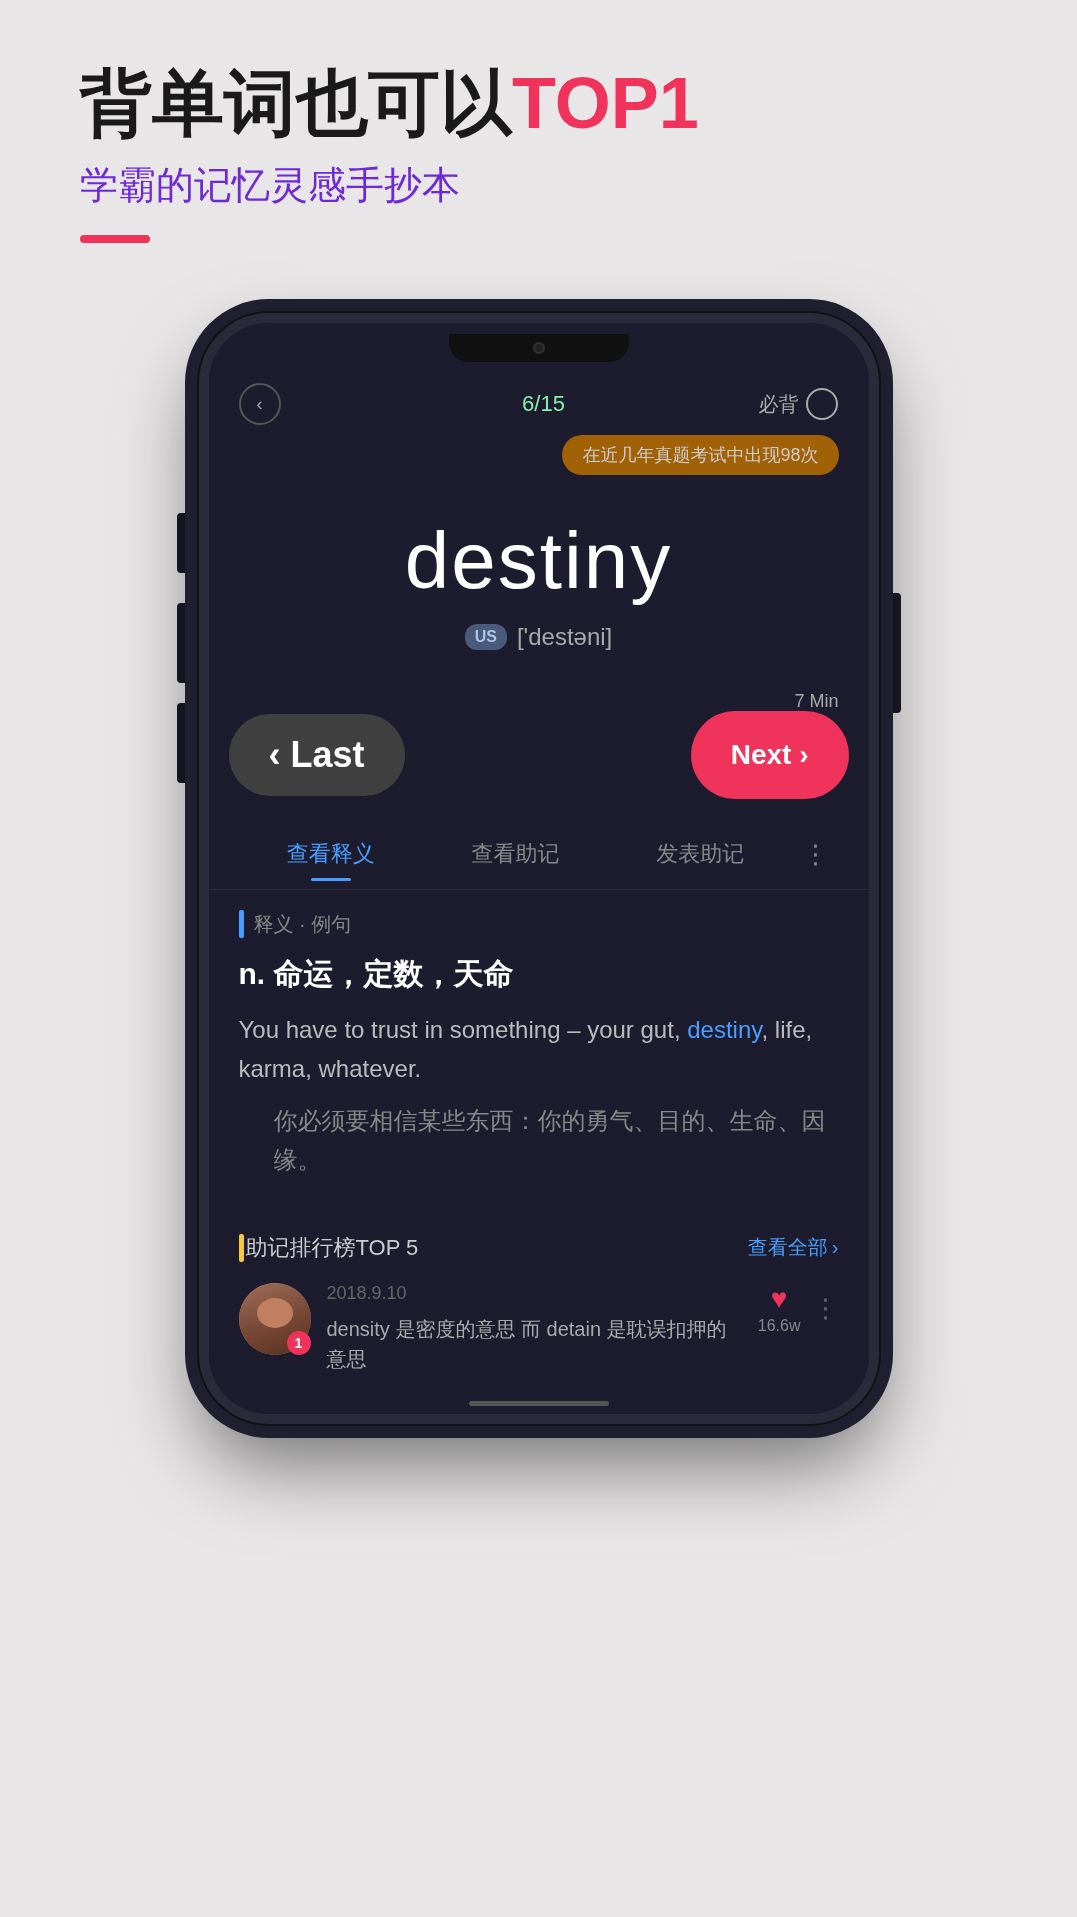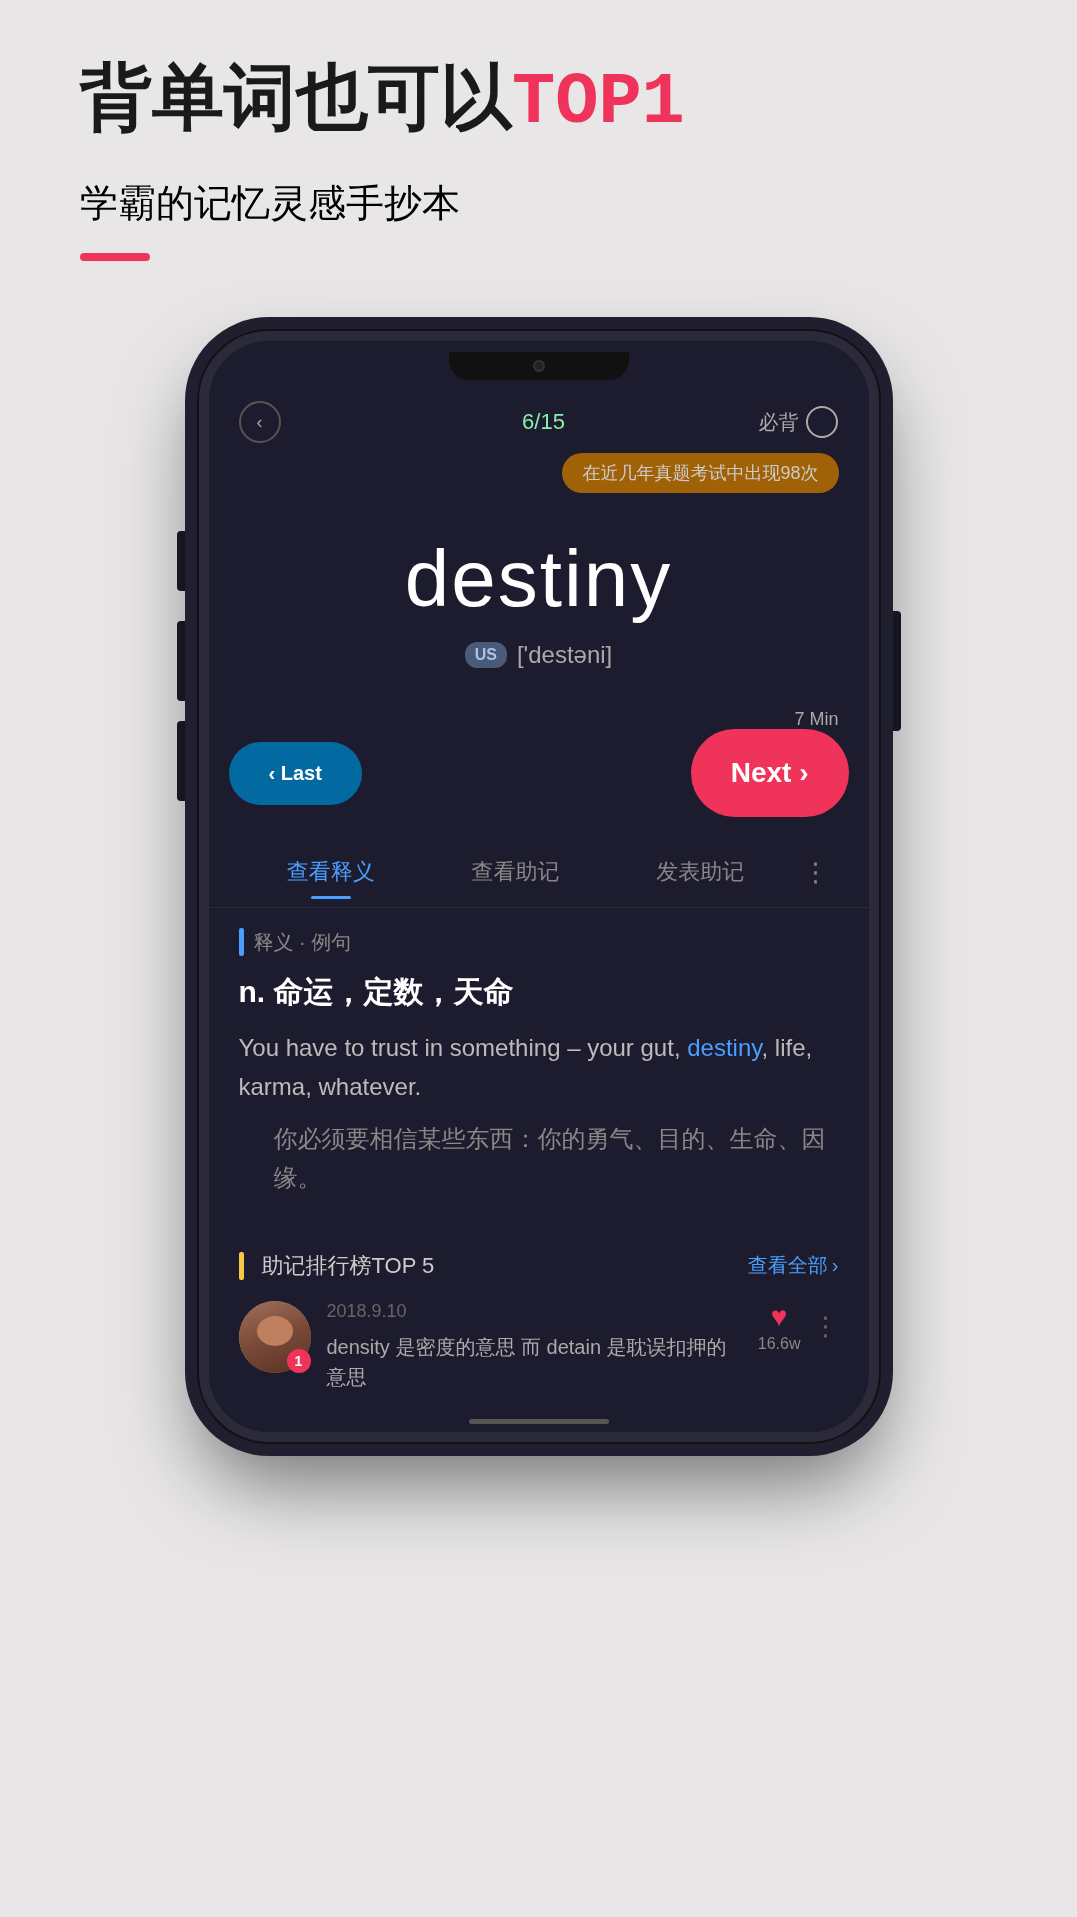--- a/index.html
+++ b/index.html
@@ -27,32 +27,31 @@
       width: 100%;
       padding: 60px 80px 30px 80px;
       background: #e8e6e6;
     }
 
     .hero-title {
       font-size: 72px;
       font-weight: 700;
       color: #1a1a1a;
       line-height: 1.2;
-      margin-bottom: 32px;
-      font-family: Liberation Mono, monospace;
+      margin-bottom: 14px;
     }
 
     .hero-title .highlight {
       color: #f0335a;
       font-weight: 900;
     }
 
     .hero-subtitle {
       font-size: 38px;
-      color: #000000;
+      color: #6d28d9;
       font-weight: 400;
       margin-bottom: 24px;
     }
 
     .hero-accent {
       width: 70px;
       height: 8px;
       background: #f0335a;
       border-radius: 4px;
       margin-bottom: 40px;
@@ -255,23 +254,23 @@
 
     .min-label {
       position: absolute;
       right: 30px;
       top: -10px;
       color: #aaa;
       font-size: 18px;
     }
 
     .btn-last {
-      background: #0369a1;
+      background: #404040;
       color: #fff;
-      font-size: 20px;
+      font-size: 36px;
       font-weight: 600;
       padding: 20px 40px;
       border-radius: 50px;
       cursor: pointer;
     }
 
     .btn-next {
       background: #f0335a;
       color: #fff;
       font-size: 28px;
@@ -380,21 +379,21 @@
     .ranking-header {
       display: flex;
       align-items: center;
       justify-content: space-between;
       margin-bottom: 20px;
     }
 
     .ranking-title-wrap {
       display: flex;
       align-items: center;
-      gap: 18px;
+      gap: 2px;
     }
 
     .ranking-bar {
       width: 5px;
       height: 28px;
       background: #f5c842;
       border-radius: 2px;
     }
 
     .ranking-title {

